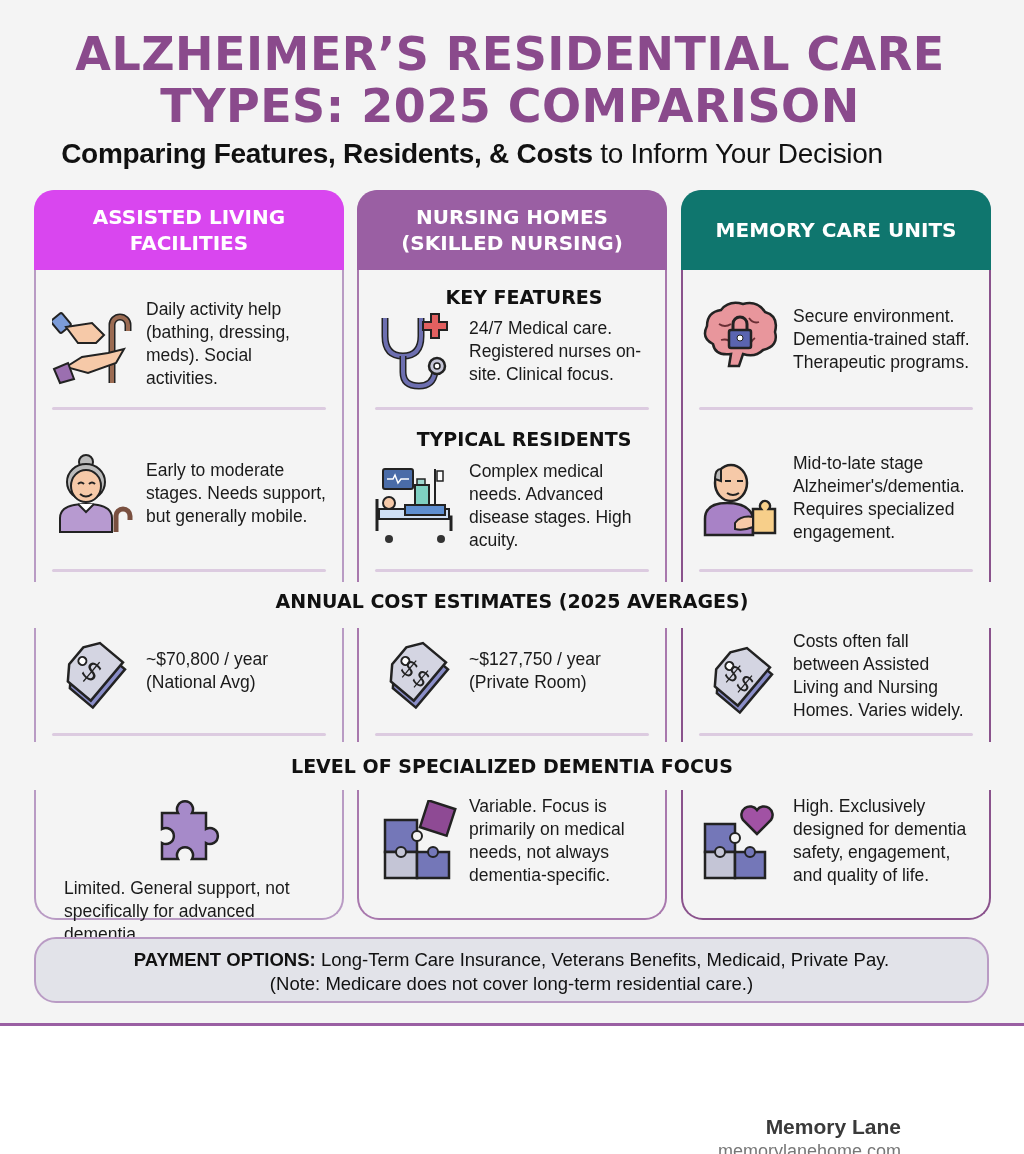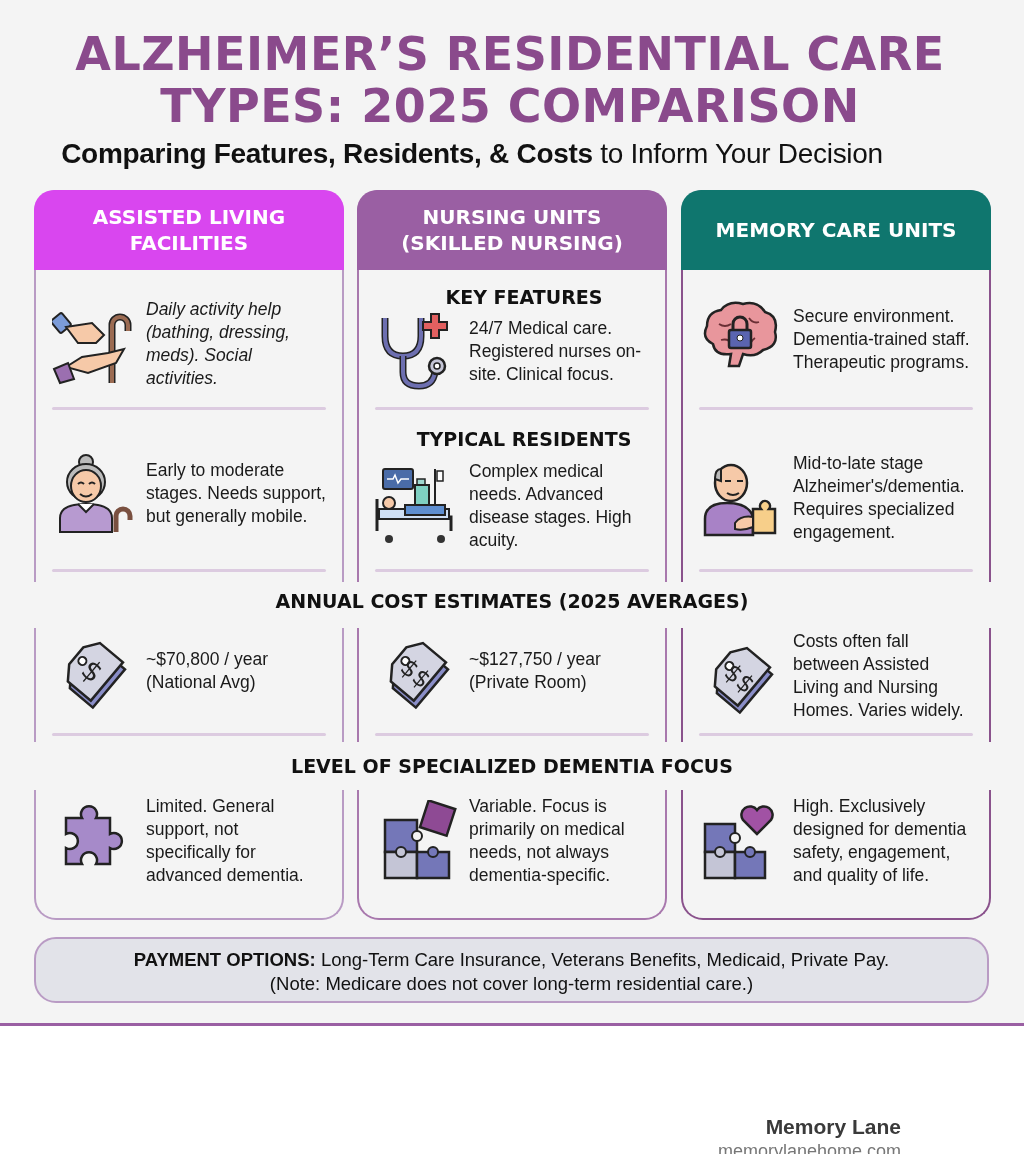--- a/index.html
+++ b/index.html
@@ -59,21 +59,21 @@
   <div>TYPES: 2025 COMPARISON</div>
 </div>
 <div class="subtitle"><b>Comparing Features, Residents, &amp; Costs</b><span> to Inform Your Decision</span></div>
 
 <div class="col c1">
   <div class="col-frame seg-top"></div>
   <div class="col-frame seg-mid"></div>
   <div class="col-frame seg-bot"></div>
   <div class="col-head">ASSISTED LIVING FACILITIES</div>
 
-  <div class="row" style="top:108px;font-style:italic;">
+  <div class="row" style="top:108px;">
     <div class="icon">
       <svg width="82" height="82" viewBox="0 0 82 82">
         <path d="M60 80 V22 a8 8 0 0 1 16 0 v6" fill="none" stroke="#222" stroke-width="7"></path>
         <path d="M60 80 V22 a8 8 0 0 1 16 0 v6" fill="none" stroke="#9b6b52" stroke-width="4"></path>
         <rect x="2" y="12" width="14" height="16" rx="2" fill="#7b9bd8" stroke="#222" stroke-width="2" transform="rotate(-40 9 20)"></rect>
         <path d="M14 24 L40 20 L52 32 L44 40 L26 40 Z" fill="#f6c9a8" stroke="#222" stroke-width="2"></path>
         <path d="M14 64 L30 54 L56 50 L72 46 L64 60 L36 70 Z" fill="#f6c9a8" stroke="#222" stroke-width="2"></path>
         <path d="M2 66 L16 60 L22 76 L8 80 Z" fill="#9b6fb0" stroke="#222" stroke-width="2"></path>
       </svg>
     </div>
@@ -105,35 +105,35 @@
           <path d="M28 16 H58 V66 H28 L18 52 V30 Z" fill="#d4d5e2" stroke="#222" stroke-width="2.5"></path>
           <circle cx="26" cy="41" r="4" fill="#fff" stroke="#222" stroke-width="2"></circle>
           <text x="40" y="52" font-size="28" font-family="DejaVu Sans, sans-serif" fill="#222" text-anchor="middle">$</text>
         </g>
       </svg>
     </div>
     <div class="txt">~$70,800 / year (National Avg)</div>
   </div>
   <div class="divider" style="top:543px;"></div>
 
-  <div class="row" style="top:605px;">
+  <div class="row" style="top:605px;flex-direction:column;">
     <div class="icon">
       <svg width="82" height="82" viewBox="0 0 82 82">
         <path d="M14 18 H30 a8 8 0 1 1 14 0 H58 V34 a8 8 0 1 1 0 14 V64 H44 a8 8 0 1 0 -14 0 H14 V48 a8 8 0 1 0 0 -14 Z" fill="#a68ac9" stroke="#222" stroke-width="2.5"></path>
       </svg>
     </div>
     <div class="txt">Limited. General support, not specifically for advanced dementia.</div>
   </div>
 </div>
 
 <div class="col c2">
   <div class="col-frame seg-top"></div>
   <div class="col-frame seg-mid"></div>
   <div class="col-frame seg-bot"></div>
-  <div class="col-head">NURSING UNITS (SKILLED NURSING)</div>
+  <div class="col-head">NURSING HOMES (SKILLED NURSING)</div>
 
   <div class="sec-label inner" style="top:96px;">KEY FEATURES</div>
   <div class="row" style="top:120px;">
     <div class="icon">
       <svg width="82" height="82" viewBox="0 0 82 82">
         <path d="M10 8 V26 q0 20 18 20 q18 0 18 -20 V8" fill="none" stroke="#222" stroke-width="7"></path>
         <path d="M10 8 V26 q0 20 18 20 q18 0 18 -20 V8" fill="none" stroke="#6d6fb0" stroke-width="4"></path>
         <path d="M28 46 V62 q0 14 16 14 q14 0 16 -14" fill="none" stroke="#222" stroke-width="7"></path>
         <path d="M28 46 V62 q0 14 16 14 q14 0 16 -14" fill="none" stroke="#6d6fb0" stroke-width="4"></path>
         <circle cx="62" cy="56" r="8" fill="#c4c5d6" stroke="#222" stroke-width="2.5"></circle>

